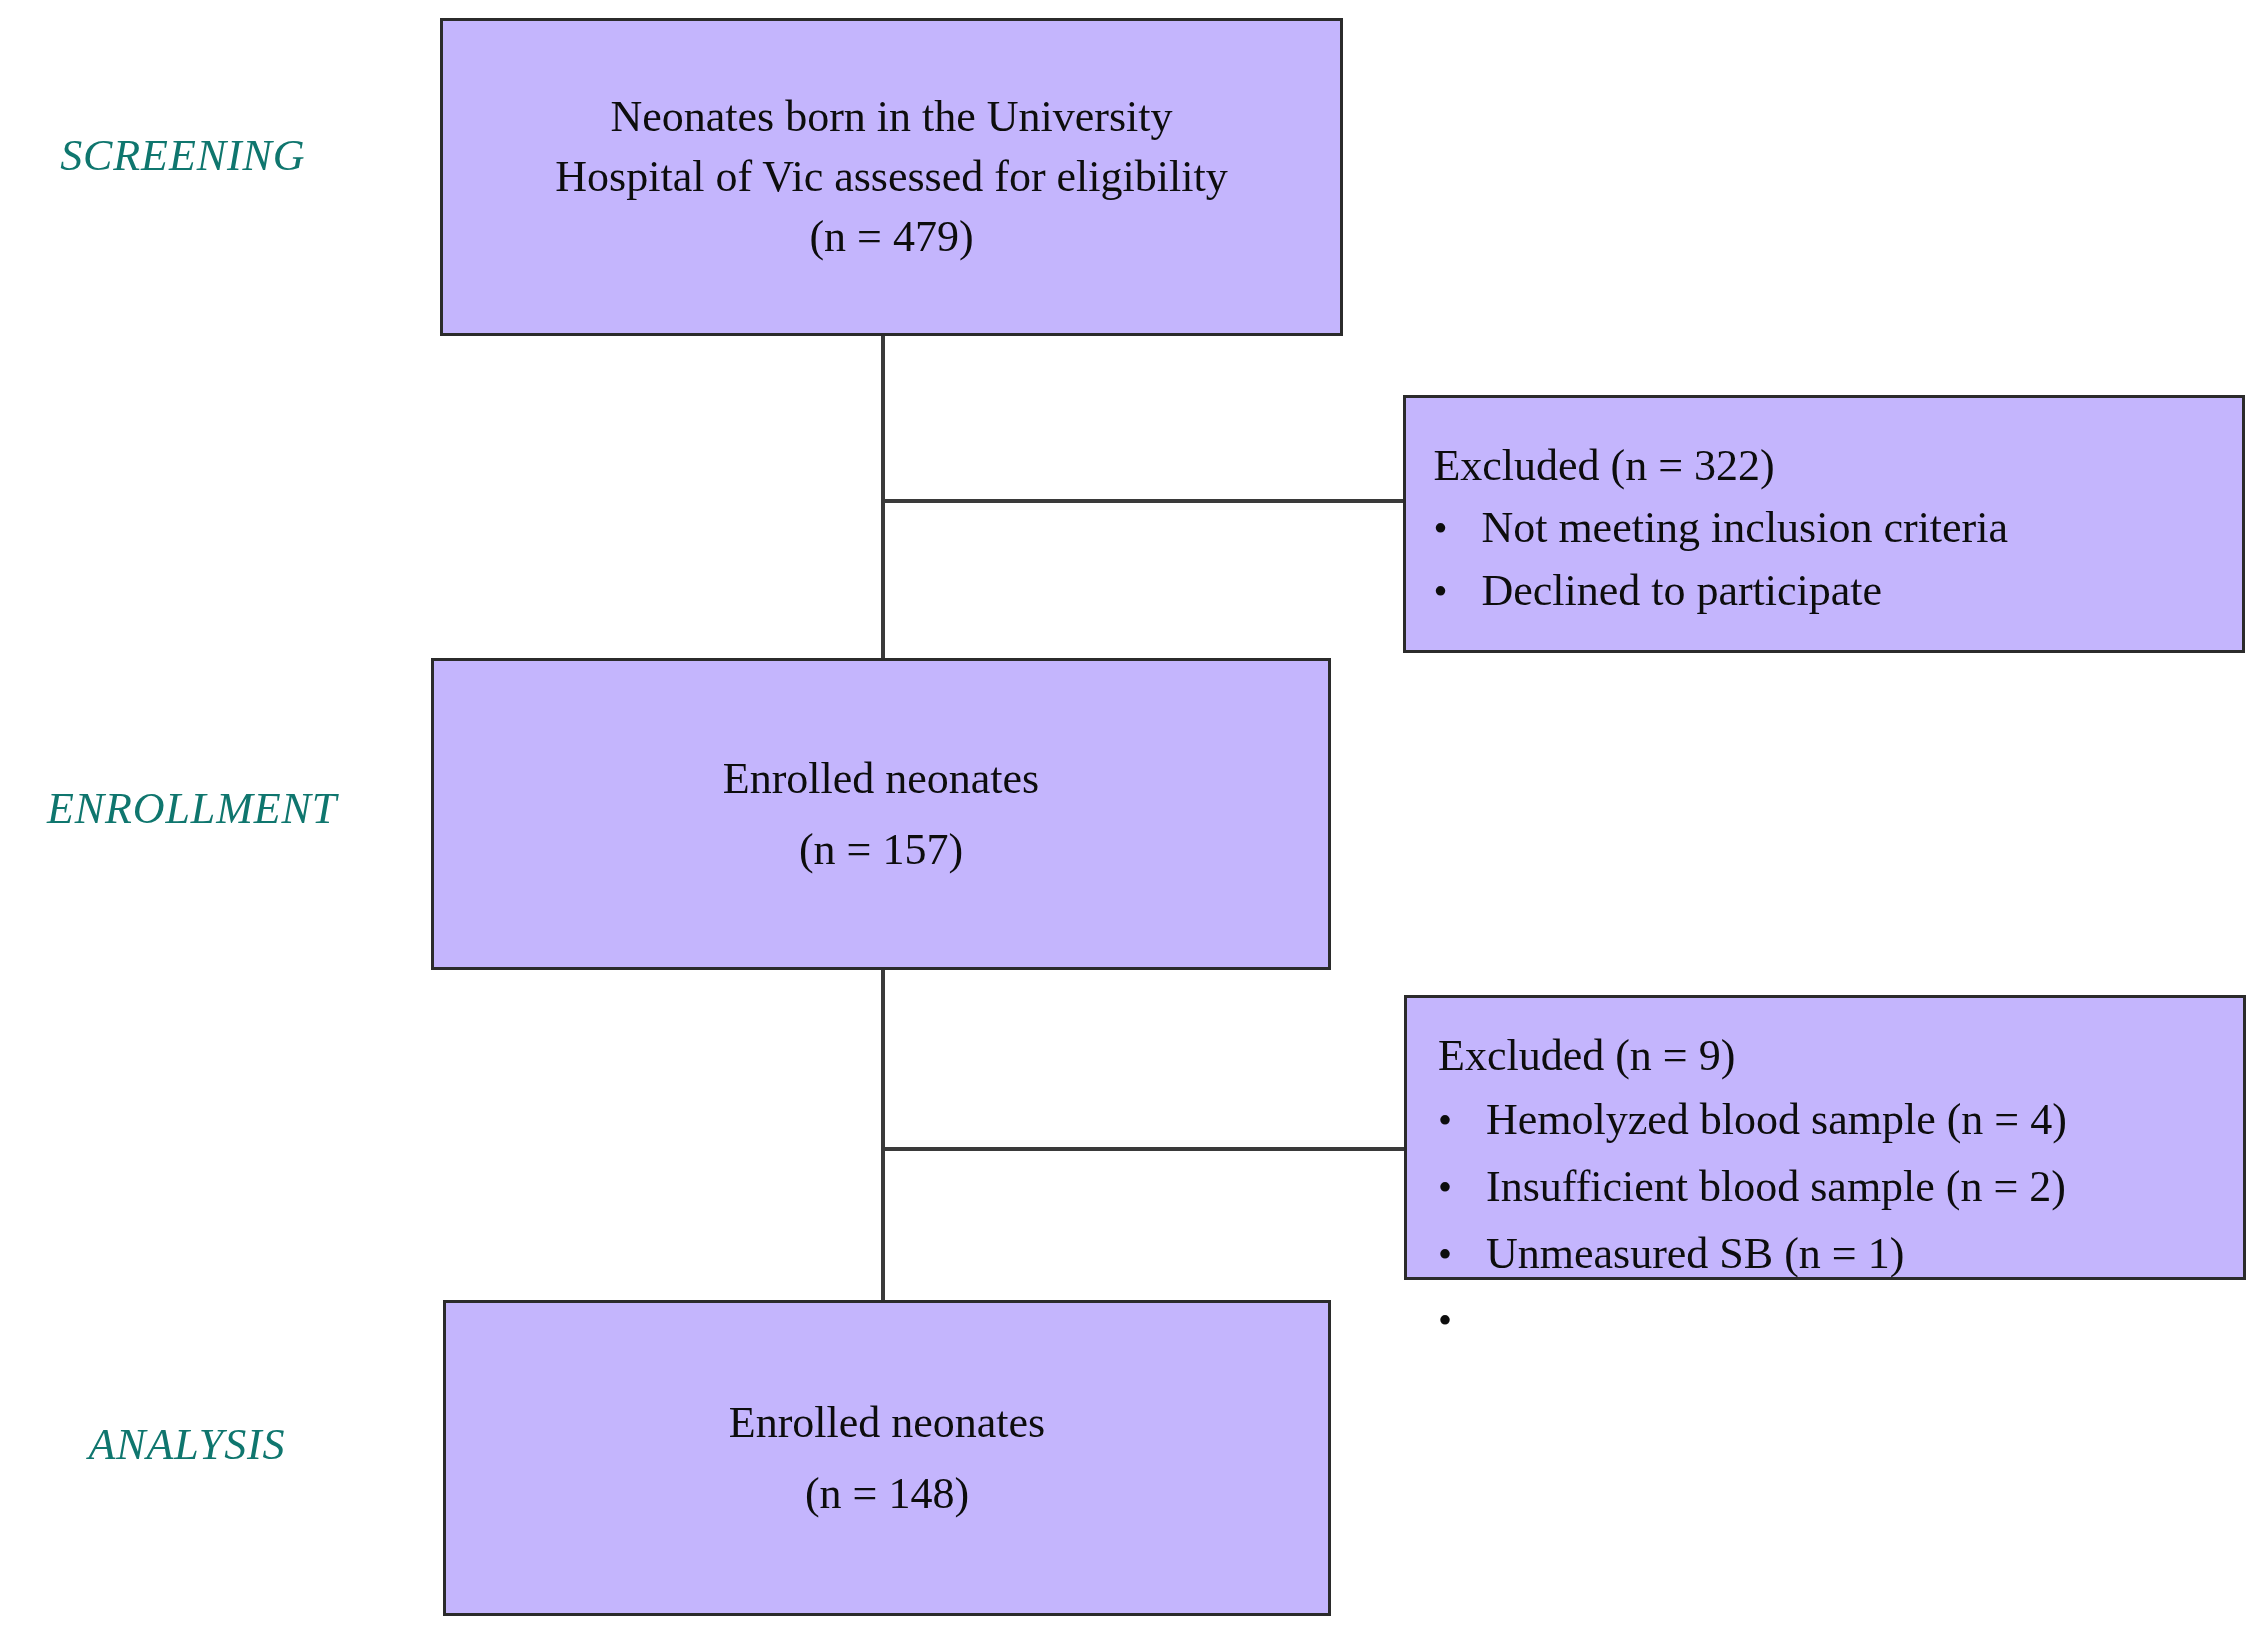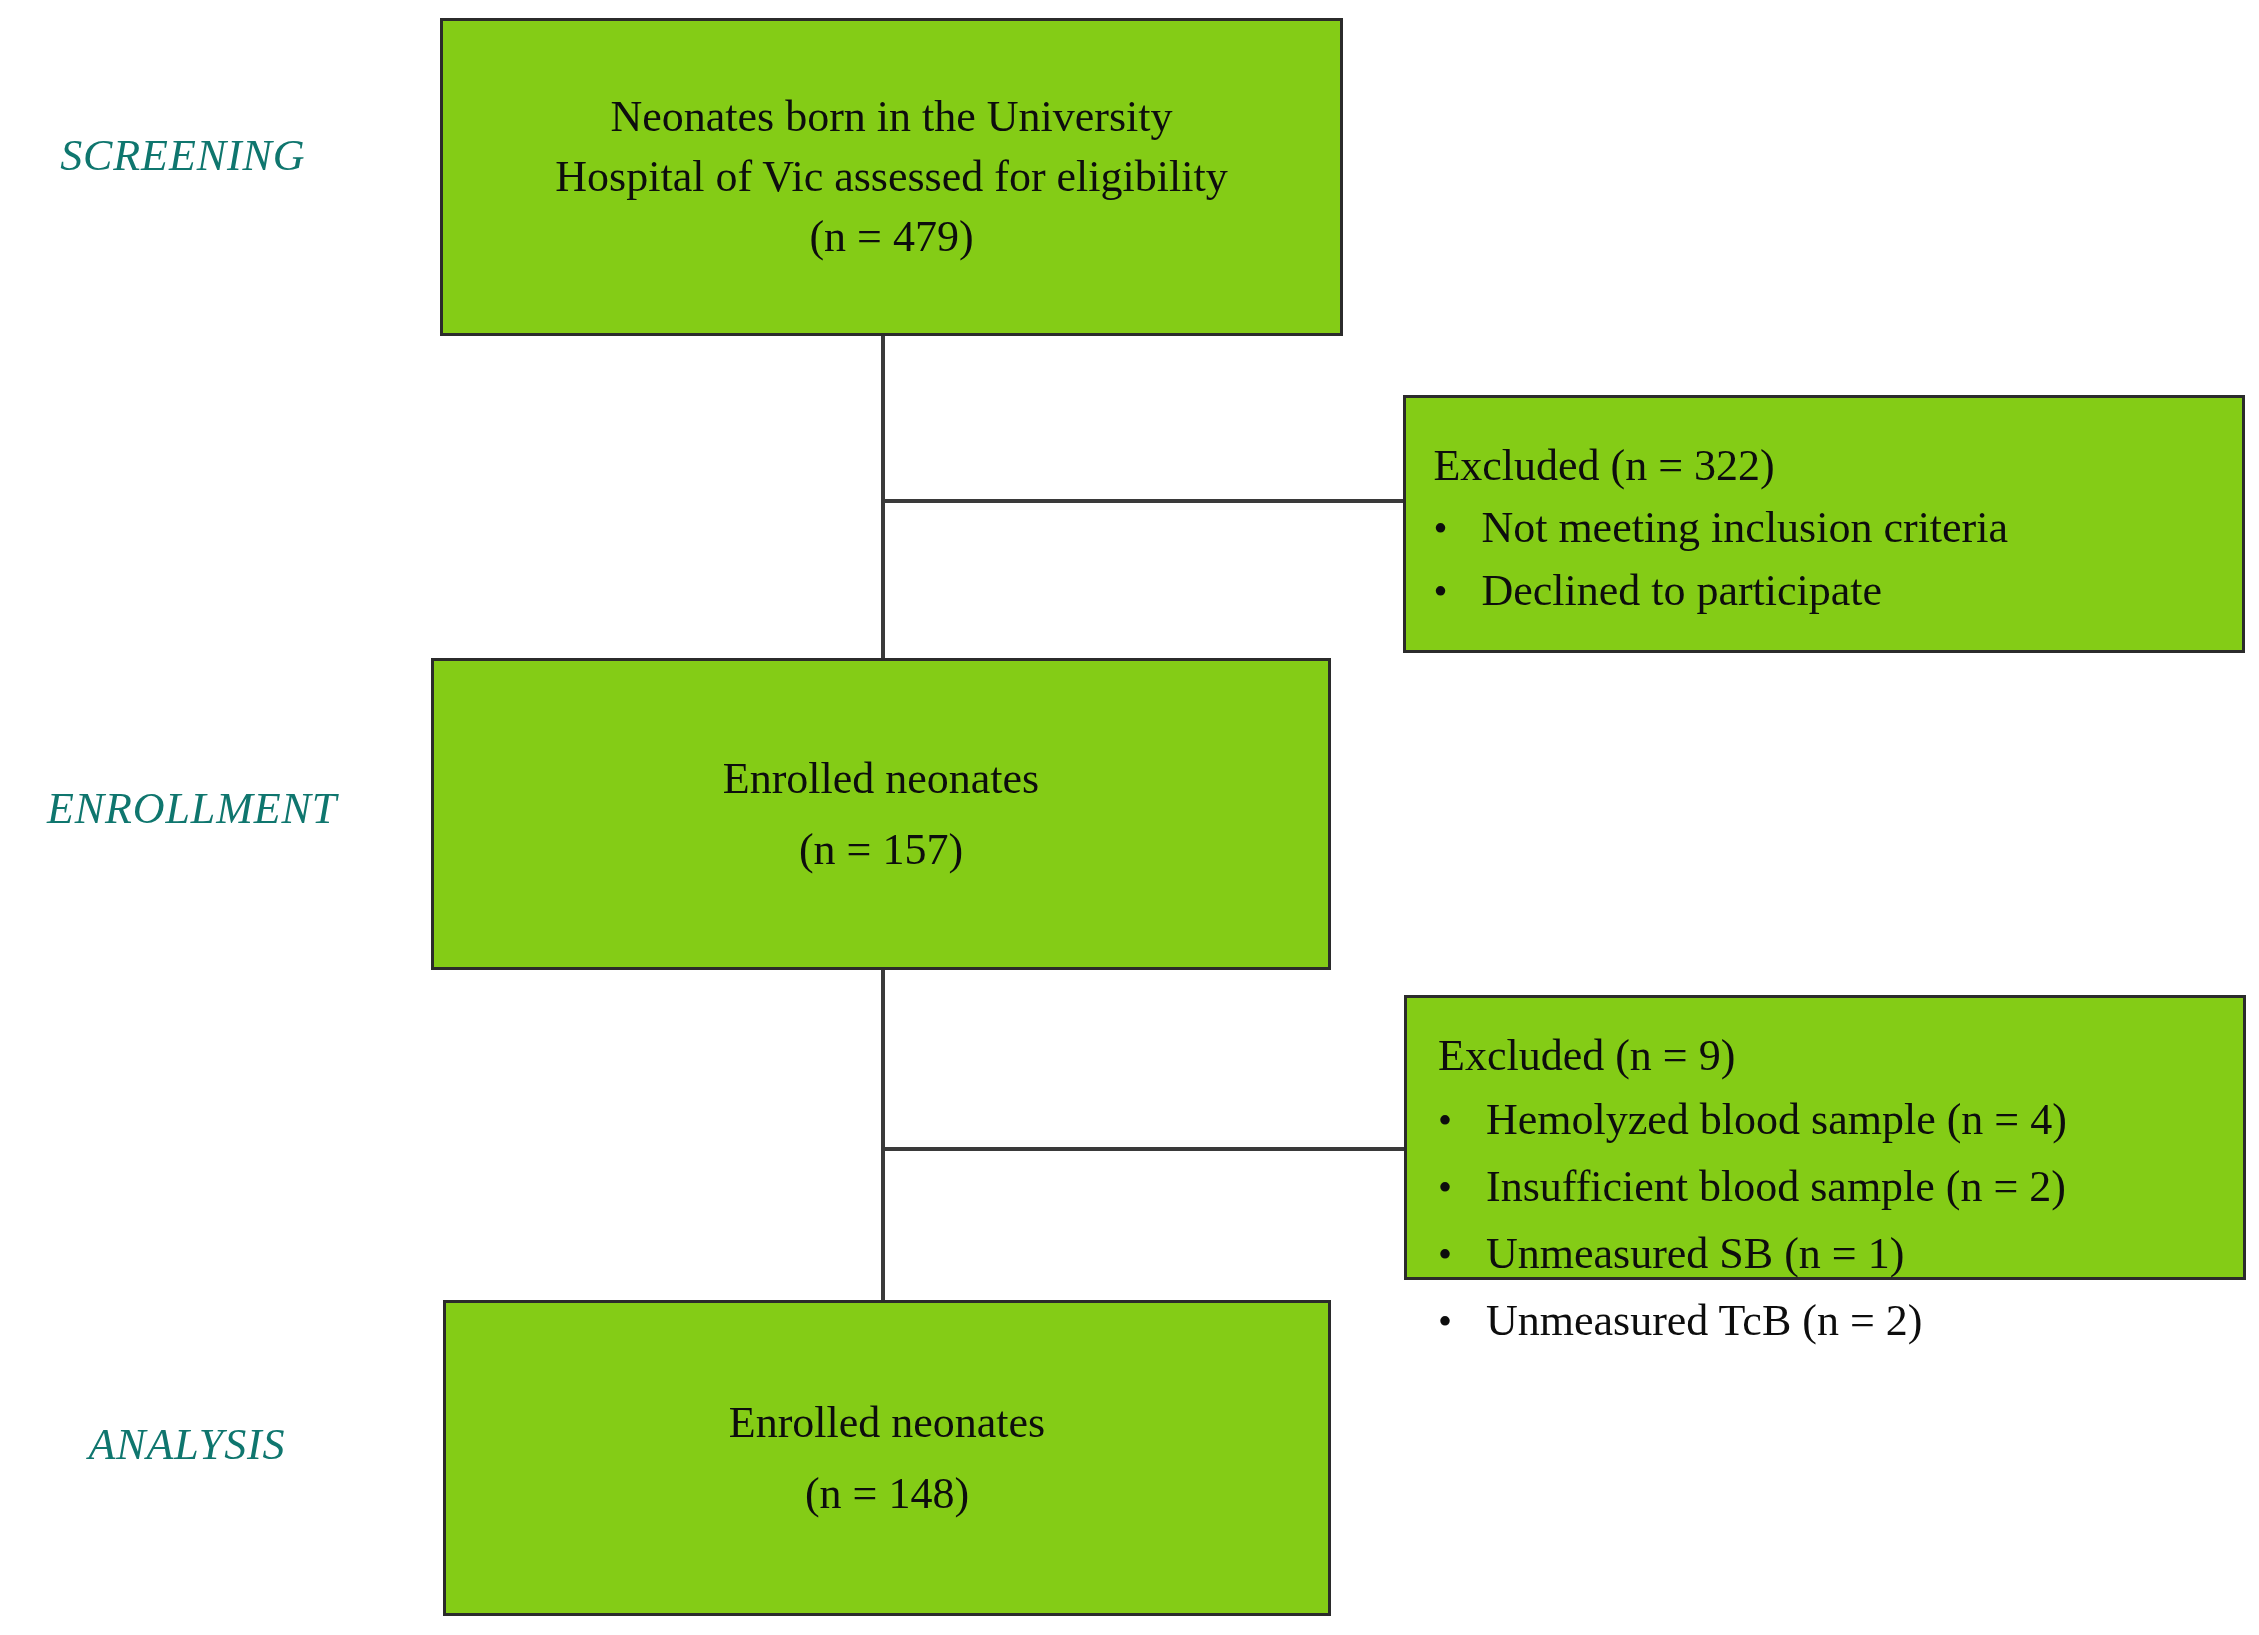--- a/index.html
+++ b/index.html
@@ -24,21 +24,21 @@
     font-style: italic;
     font-size: 44px;
     letter-spacing: 0.9px;
     white-space: nowrap;
     color: #0f766e;
   }
   .flow-box {
     position: absolute;
     box-sizing: border-box;
     border: 3.7px solid #2b2b2b;
-    background: #84cc16;
+    background: #c4b5fd;
   }
   .flow-box.centered {
     display: flex;
     flex-direction: column;
     align-items: center;
     justify-content: center;
     text-align: center;
   }
   .flow-box .box-line {
     font-size: 44px;
@@ -147,21 +147,20 @@
       <li>
         <span class="bullet">•</span>
         <span>Insufficient blood sample (n = 2)</span>
       </li>
       <li>
         <span class="bullet">•</span>
         <span>Unmeasured SB (n = 1)</span>
       </li>
       <li>
         <span class="bullet">•</span>
-        <span>Unmeasured TcB (n = 2)</span>
       </li>
     </ul>
   </div>
 
   <div class="flow-box centered two-line" style="left:443px; top:1300px; width:888px; height:316px;">
     <div class="box-line">Enrolled neonates</div>
     <div class="box-line">(n = 148)</div>
   </div>
 
 </div>

